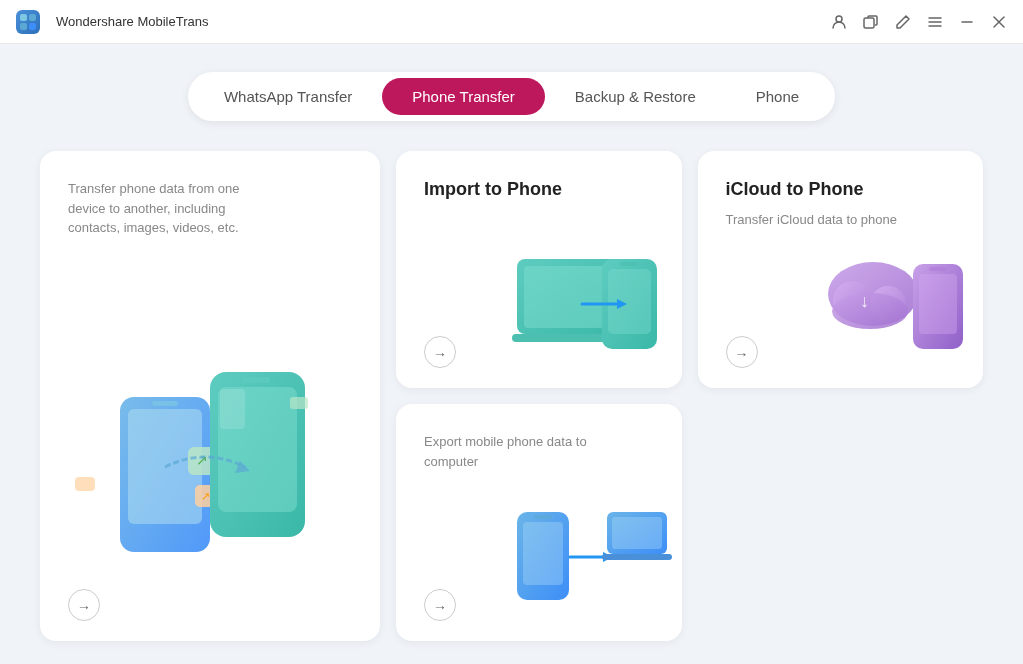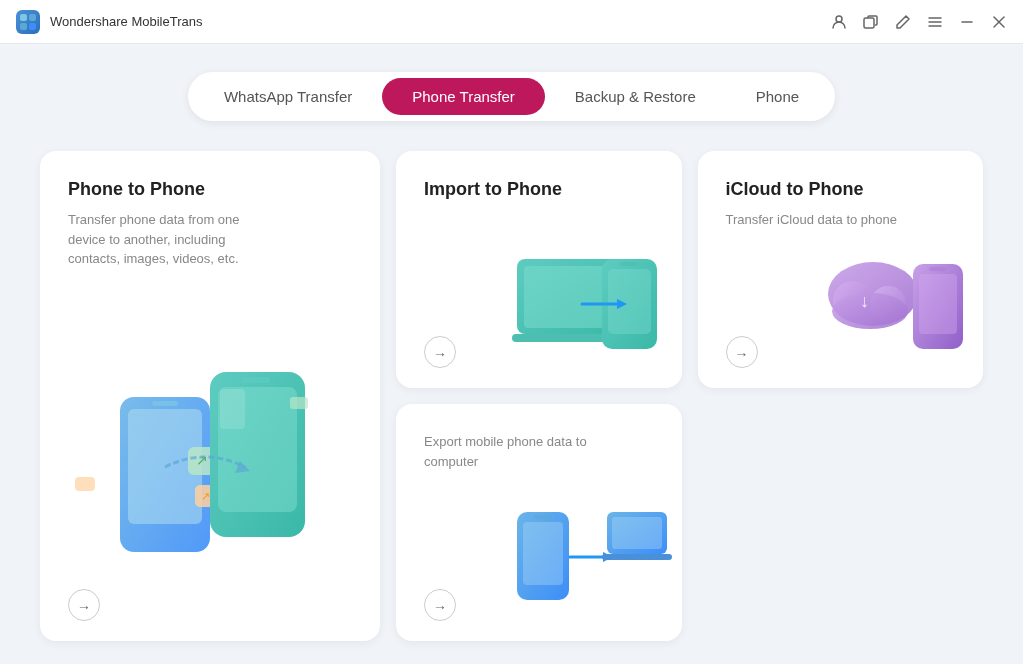--- a/index.html
+++ b/index.html
@@ -18,21 +18,21 @@
       align-items: center;
       justify-content: space-between;
       background: #fff;
       padding: 0 16px;
       height: 44px;
       border-bottom: 1px solid #e8e8e8;
     }
     .title-bar-left {
       display: flex;
       align-items: center;
-      gap: 10px;
+      gap: 16px;
     }
     .app-icon {
       width: 24px;
       height: 24px;
       border-radius: 6px;
       background: linear-gradient(135deg, #4a90d9 0%, #2c6fba 100%);
       display: flex;
       align-items: center;
       justify-content: center;
       color: white;
@@ -211,21 +211,20 @@
   <div class="nav-tabs">
     <div class="nav-tab">WhatsApp Transfer</div>
     <div class="nav-tab active">Phone Transfer</div>
     <div class="nav-tab">Backup &amp; Restore</div>
     <div class="nav-tab">Phone</div>
   </div>
 
   <div class="cards-grid">
 
     <div class="card tall">
-      <div class="card-title">Phone to Phone</div>
       <div class="card-desc">Transfer phone data from one device to another, including contacts, images, videos, etc.</div>
 
       <div style="position:absolute; bottom:60px; left:20px; right:0;">
         <svg width="280" height="220" viewBox="0 0 280 220" class="illus-svg">
 
           <g transform="translate(20, 30)">
             <rect x="40" y="10" width="90" height="155" rx="14" fill="url(#blueGrad)" opacity="0.9"></rect>
             <rect x="48" y="22" width="74" height="115" rx="6" fill="#a8d8f0" opacity="0.6"></rect>
 
             <rect x="72" y="14" width="26" height="5" rx="3" fill="#7ec8e3" opacity="0.7"></rect>

